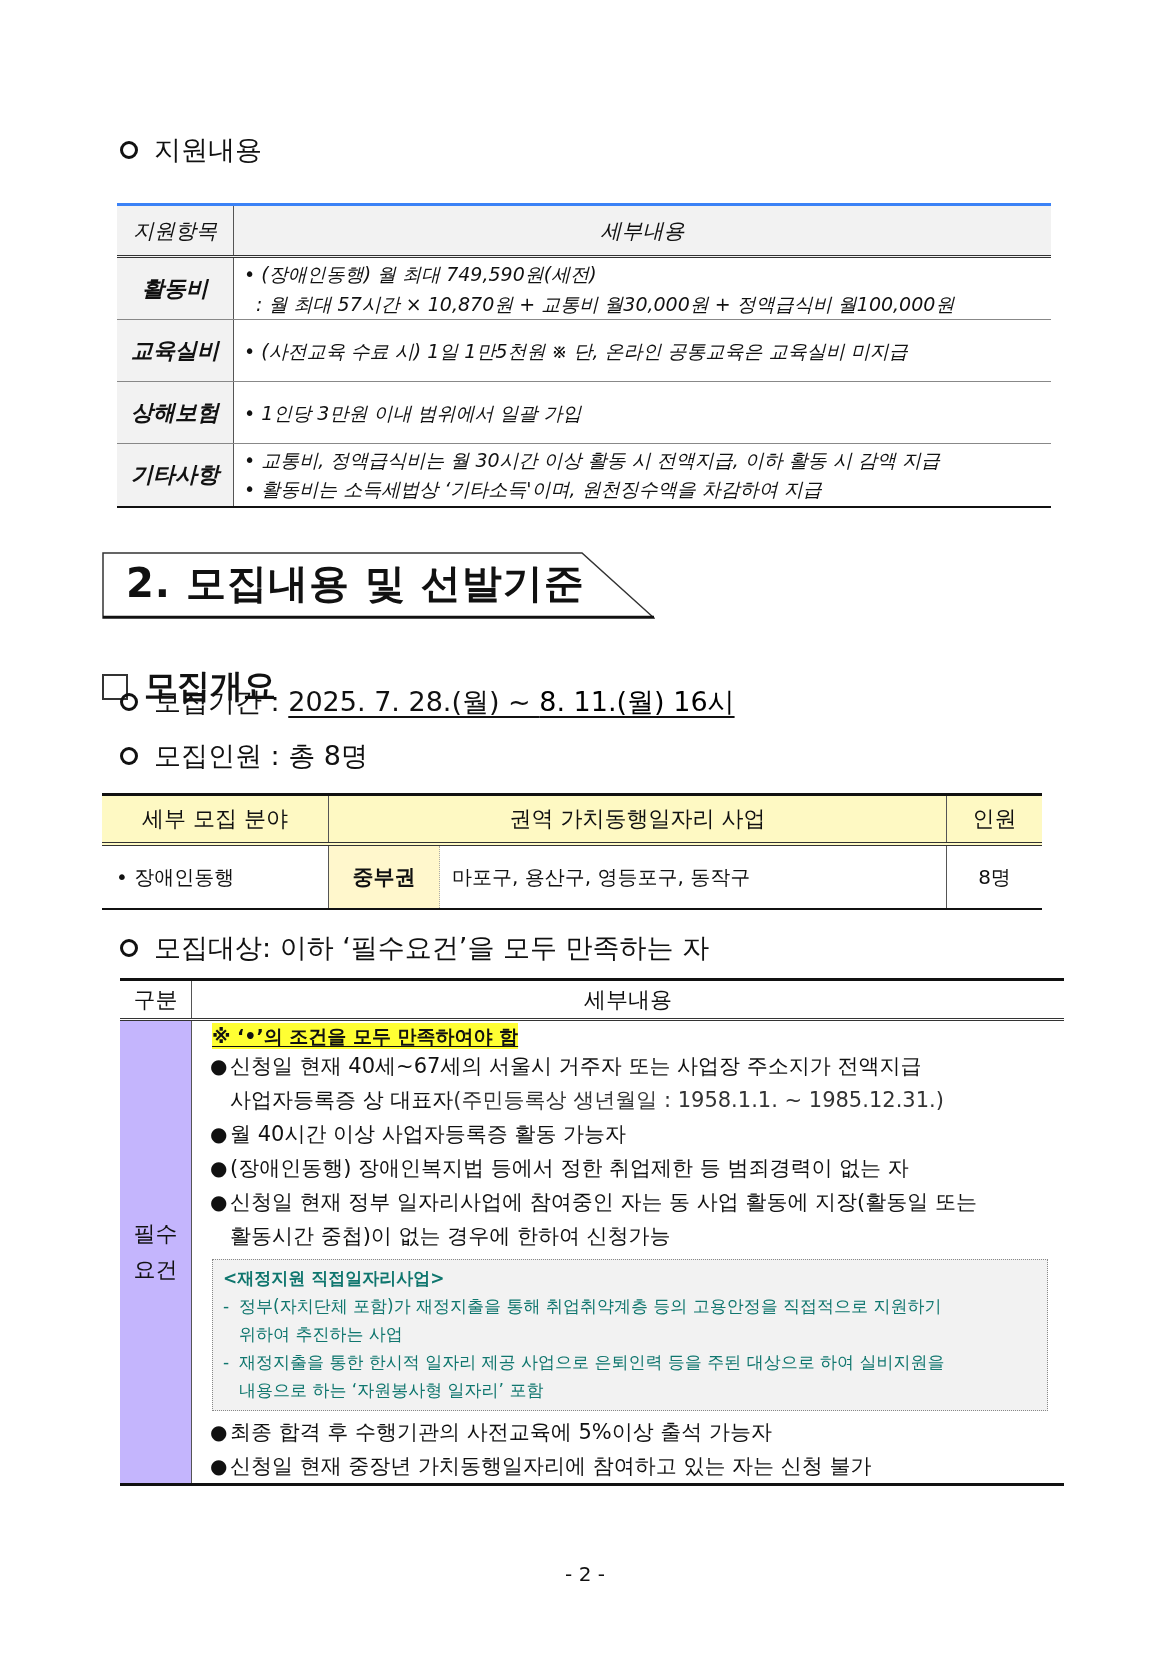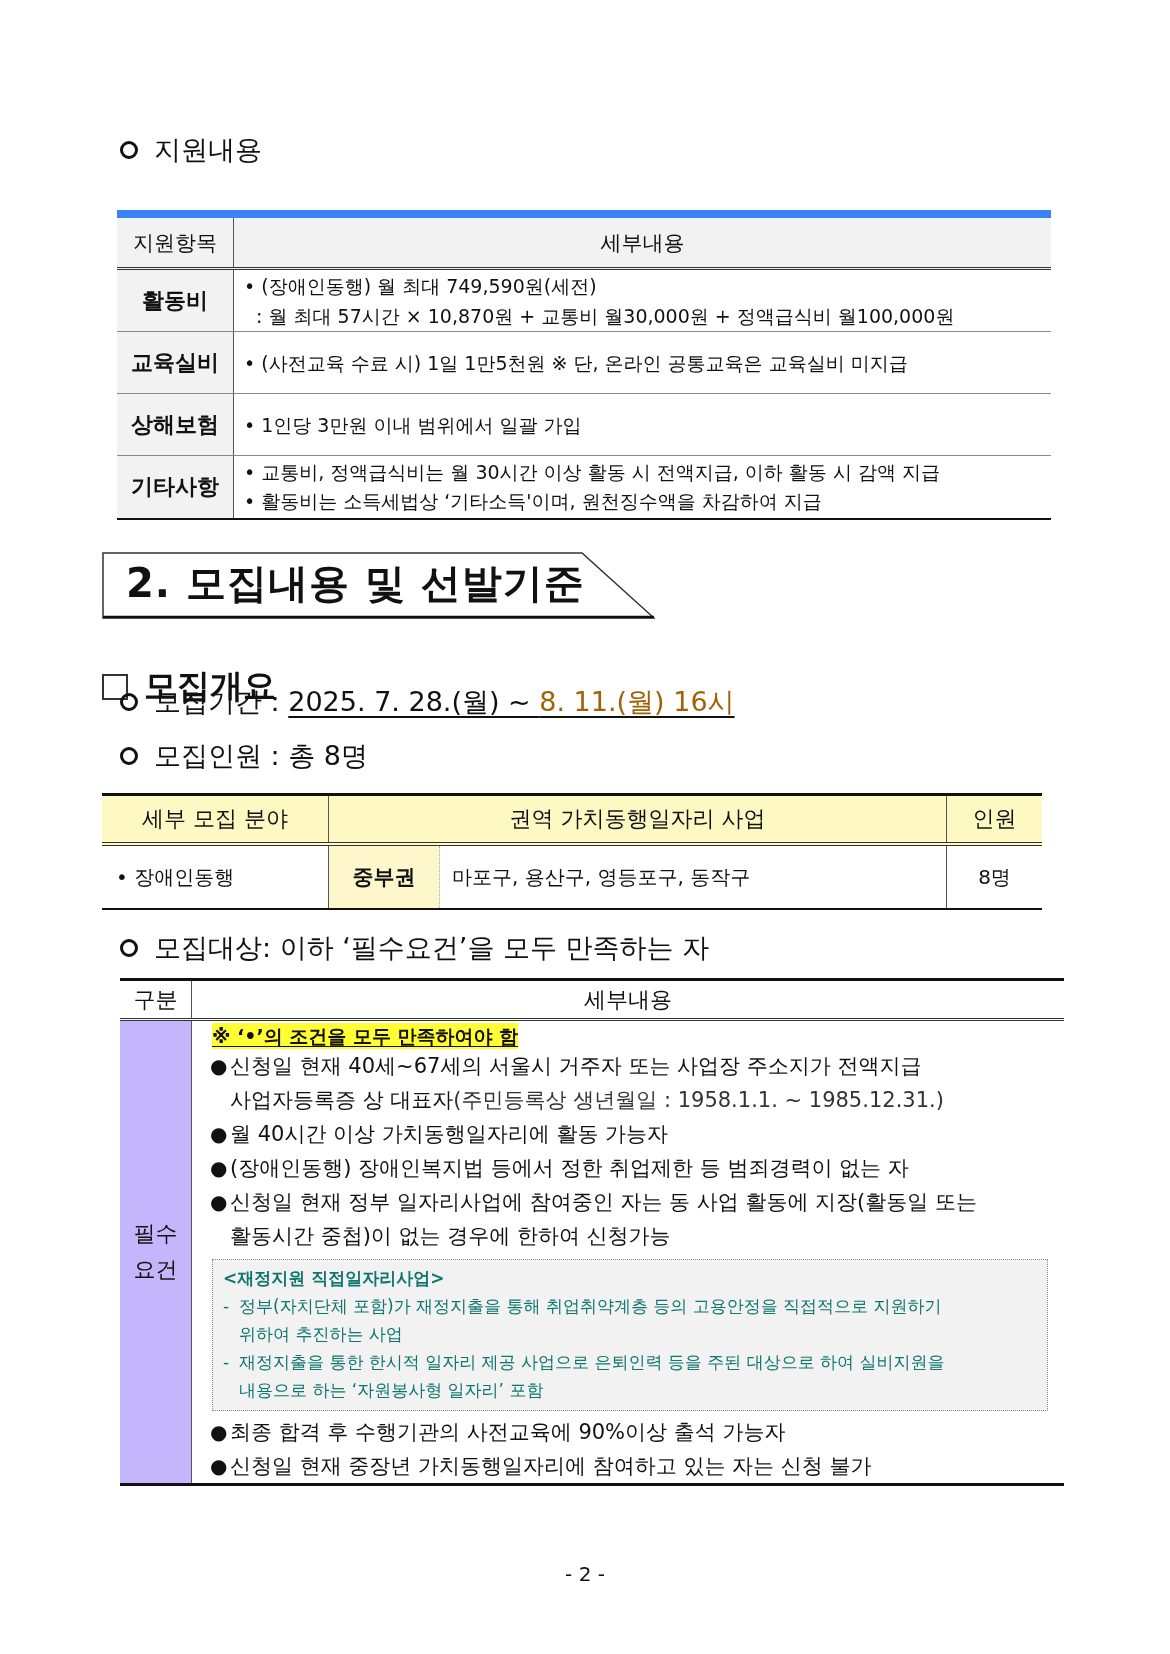--- a/index.html
+++ b/index.html
@@ -5,21 +5,21 @@
     * { box-sizing: border-box; margin: 0; padding: 0; }
     html, body { width: 1170px; height: 1654px; background: #ffffff; }
     body { position: relative; font-family: "DejaVu Sans", "Liberation Sans", sans-serif; color: #111; overflow: hidden; }
     .abs { position: absolute; }
 
     
     .o-head { font-size: 27px; display: flex; align-items: center; white-space: nowrap; }
     .o-bullet { display: inline-block; width: 18px; height: 18px; border: 3px solid #111; border-radius: 50%; margin-right: 16px; }
 
     
-    .t1 { left: 117px; top: 210px; width: 934px; border-top: 8px solid #3b82f6; border-bottom: 2px solid #111; }
+    .t1 { left: 117px; top: 203px; width: 934px; border-top: 3px solid #3b82f6; border-bottom: 2px solid #111; font-style: italic; }
     .t1 .row { display: flex; border-bottom: 1px solid #888; }
     .t1 .row:last-child { border-bottom: none; }
     .t1 .hdr { border-bottom: 3px double #333; background: #f2f2f2; height: 52px; }
     .t1 .c1 { width: 117px; border-right: 1px solid #555; background: #f2f2f2; display: flex; align-items: center; justify-content: center; font-size: 22px; font-weight: bold; }
     .t1 .hdr .c1 { font-weight: normal; font-size: 21px; }
     .t1 .c2 { flex: 1; padding: 0 10px; display: flex; flex-direction: column; justify-content: center; font-size: 19px; line-height: 30px; }
     .t1 .hdr .c2 { align-items: center; font-size: 21px; }
     .t1 .r1 { height: 62px; }
     .t1 .r2 { height: 62px; }
     .t1 .r3 { height: 62px; }
@@ -30,21 +30,21 @@
     .banner { left: 102px; top: 552px; width: 553px; height: 67px; }
     .banner svg { position: absolute; left: 0; top: 0; }
     .banner-text { position: absolute; left: 24px; top: 4px; font-size: 40px; font-weight: bold; letter-spacing: 1px; white-space: nowrap; }
 
     .sq-head { left: 102px; top: 664px; font-size: 33px; font-weight: bold; display: flex; align-items: center; white-space: nowrap; }
     .sq-box { display: inline-block; width: 26px; height: 26px; border: 2px solid #333; margin-right: 16px; }
 
     .line-period { left: 120px; top: 684px; }
     .line-count { left: 120px; top: 738px; }
     .underl { text-decoration: underline; text-underline-offset: 5px; text-decoration-thickness: 2px; }
-    .blue { color: #a16207; }
+    .blue { color: #000000; }
 
     
     .t2 { left: 102px; top: 793px; width: 940px; border-top: 3px solid #111; border-bottom: 2px solid #111; }
     .t2 .row { display: flex; }
     .t2 .hdr { height: 50px; border-bottom: 4px double #333; background: #fef9c3; font-size: 22px; }
     .t2 .hdr > div { display: flex; align-items: center; justify-content: center; }
     .t2 .a { width: 227px; border-right: 1px solid #555; }
     .t2 .b { width: 618px; border-right: 1px solid #555; }
     .t2 .c { flex: 1; }
     .t2 .body { height: 62px; font-size: 20px; }
@@ -181,21 +181,21 @@
 
       <div class="req">
         <span class="dot">●</span>
         <div class="txt">
           <div>신청일 현재 40세~67세의 서울시 거주자 또는 사업장 주소지가 전액지급</div>
           <div><span>사업자등록증 상 대표자</span><span class="light">(주민등록상 생년월일 : 1958.1.1. ~ 1985.12.31.)</span></div>
         </div>
       </div>
       <div class="req">
         <span class="dot">●</span>
-        <div class="txt">월 40시간 이상 가치동행일자리에 활동 가능자</div>
+        <div class="txt">월 40시간 이상 사업자등록증 활동 가능자</div>
       </div>
       <div class="req">
         <span class="dot">●</span>
         <div class="txt">(장애인동행) 장애인복지법 등에서 정한 취업제한 등 범죄경력이 없는 자</div>
       </div>
       <div class="req">
         <span class="dot">●</span>
         <div class="txt">
           <div>신청일 현재 정부 일자리사업에 참여중인 자는 동 사업 활동에 지장(활동일 또는</div>
           <div>활동시간 중첩)이 없는 경우에 한하여 신청가능</div>
@@ -215,21 +215,21 @@
           <span class="dash">-</span>
           <div>
             <div>재정지출을 통한 한시적 일자리 제공 사업으로 은퇴인력 등을 주된 대상으로 하여 실비지원을</div>
             <div>내용으로 하는 ‘자원봉사형 일자리’ 포함</div>
           </div>
         </div>
       </div>
 
       <div class="req">
         <span class="dot">●</span>
-        <div class="txt">최종 합격 후 수행기관의 사전교육에 90%이상 출석 가능자</div>
+        <div class="txt">최종 합격 후 수행기관의 사전교육에 5%이상 출석 가능자</div>
       </div>
       <div class="req">
         <span class="dot">●</span>
         <div class="txt">신청일 현재 중장년 가치동행일자리에 참여하고 있는 자는 신청 불가</div>
       </div>
     </div>
   </div>
 </div>
 
 <div class="abs pageno">- 2 -</div>

